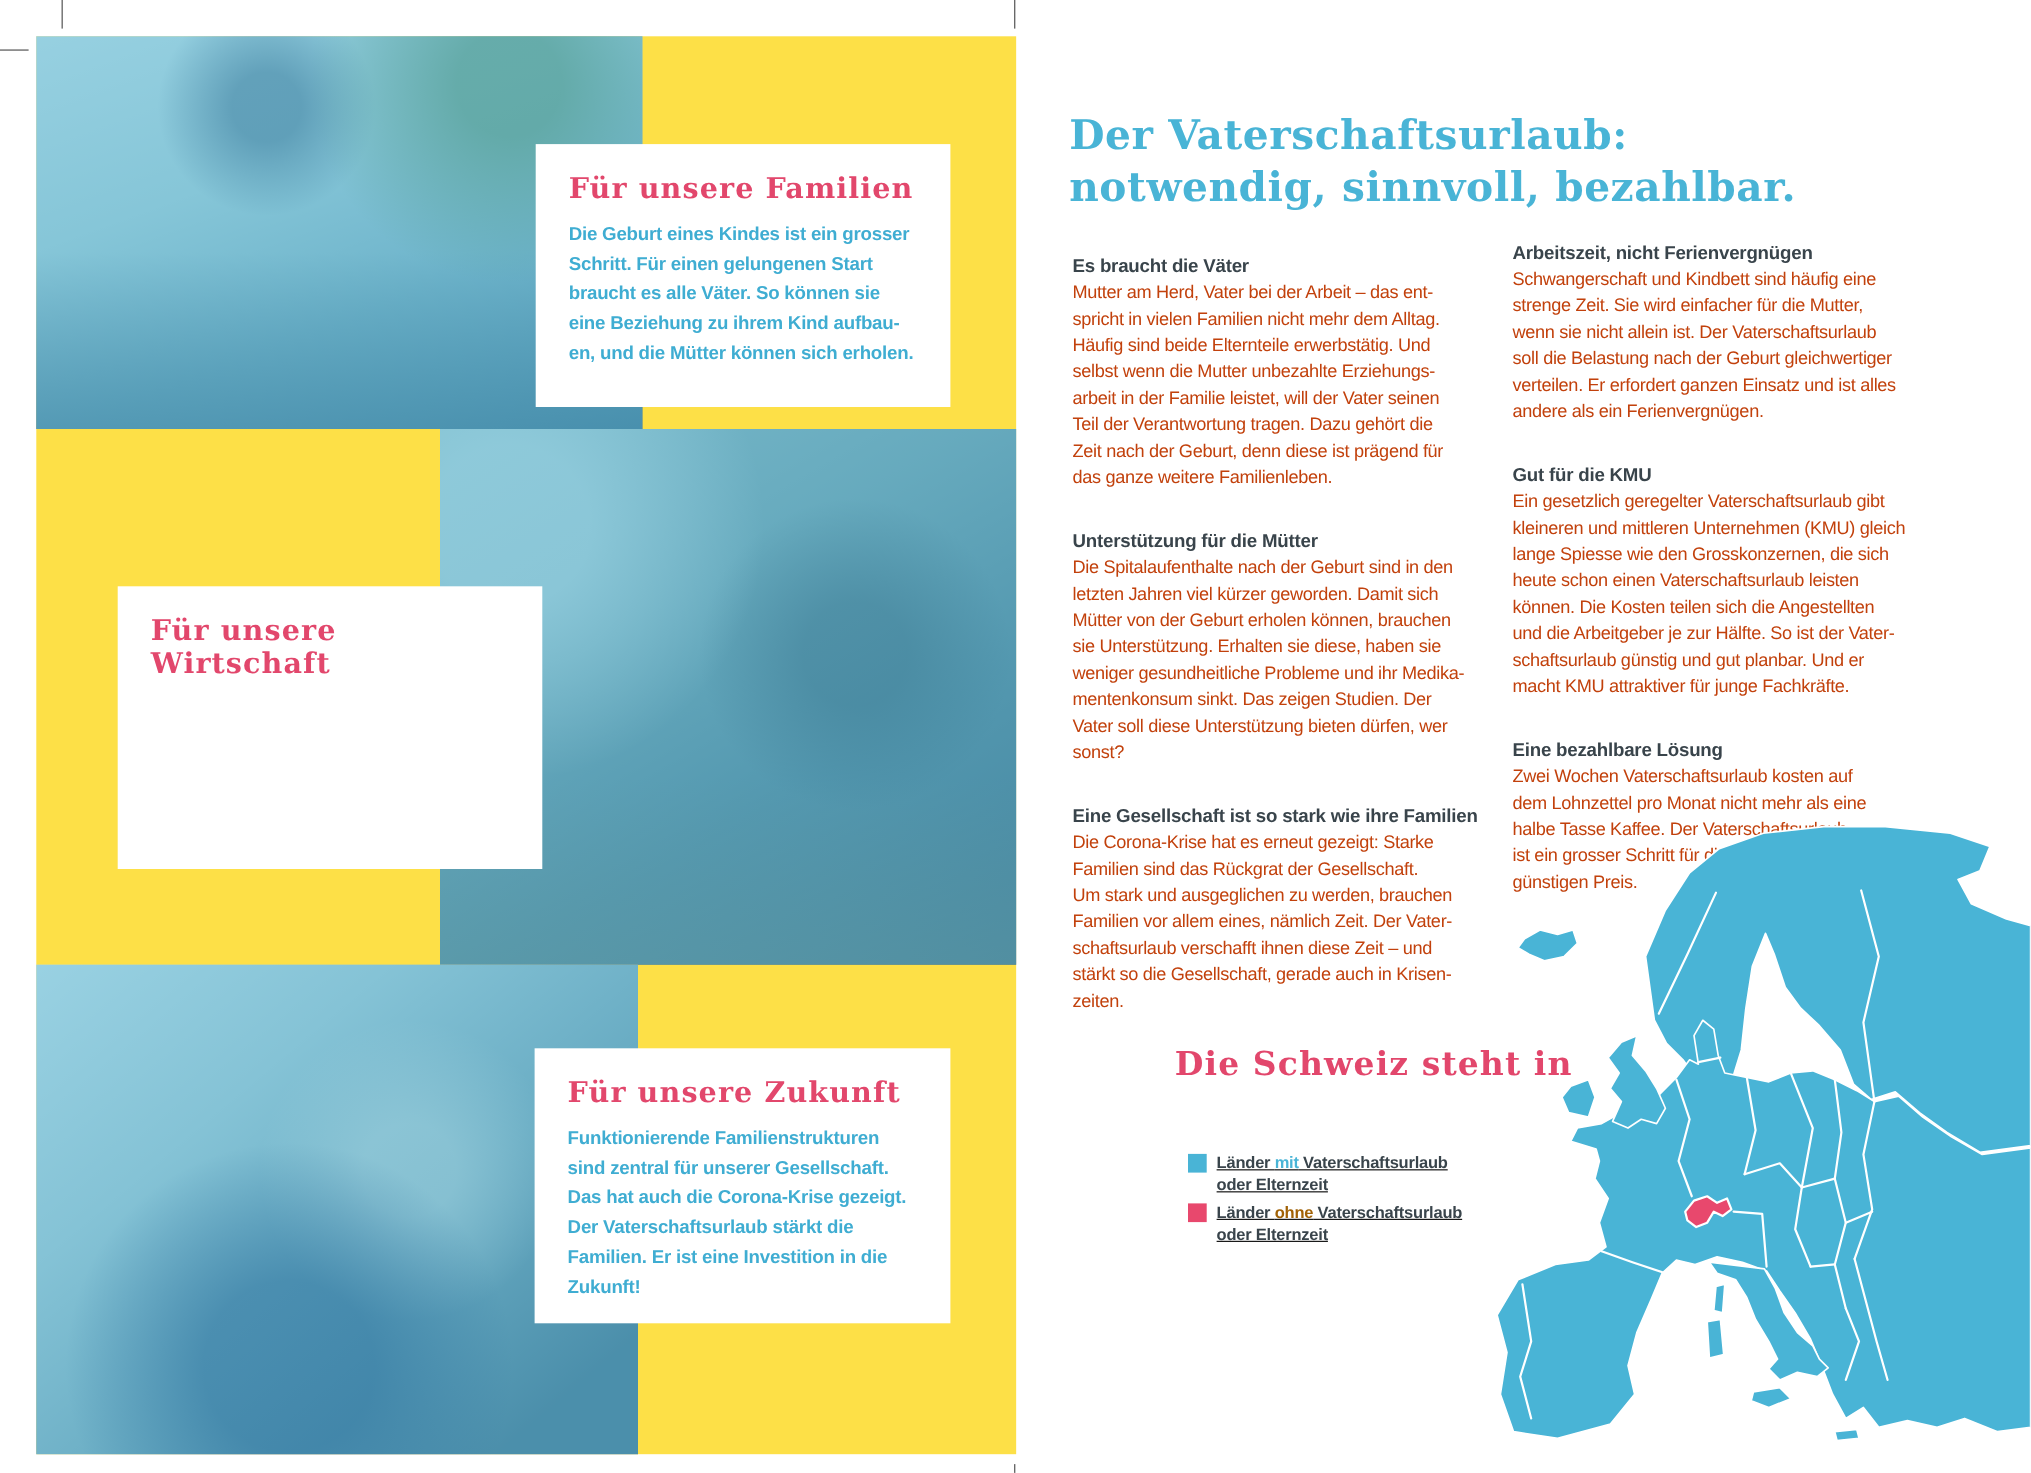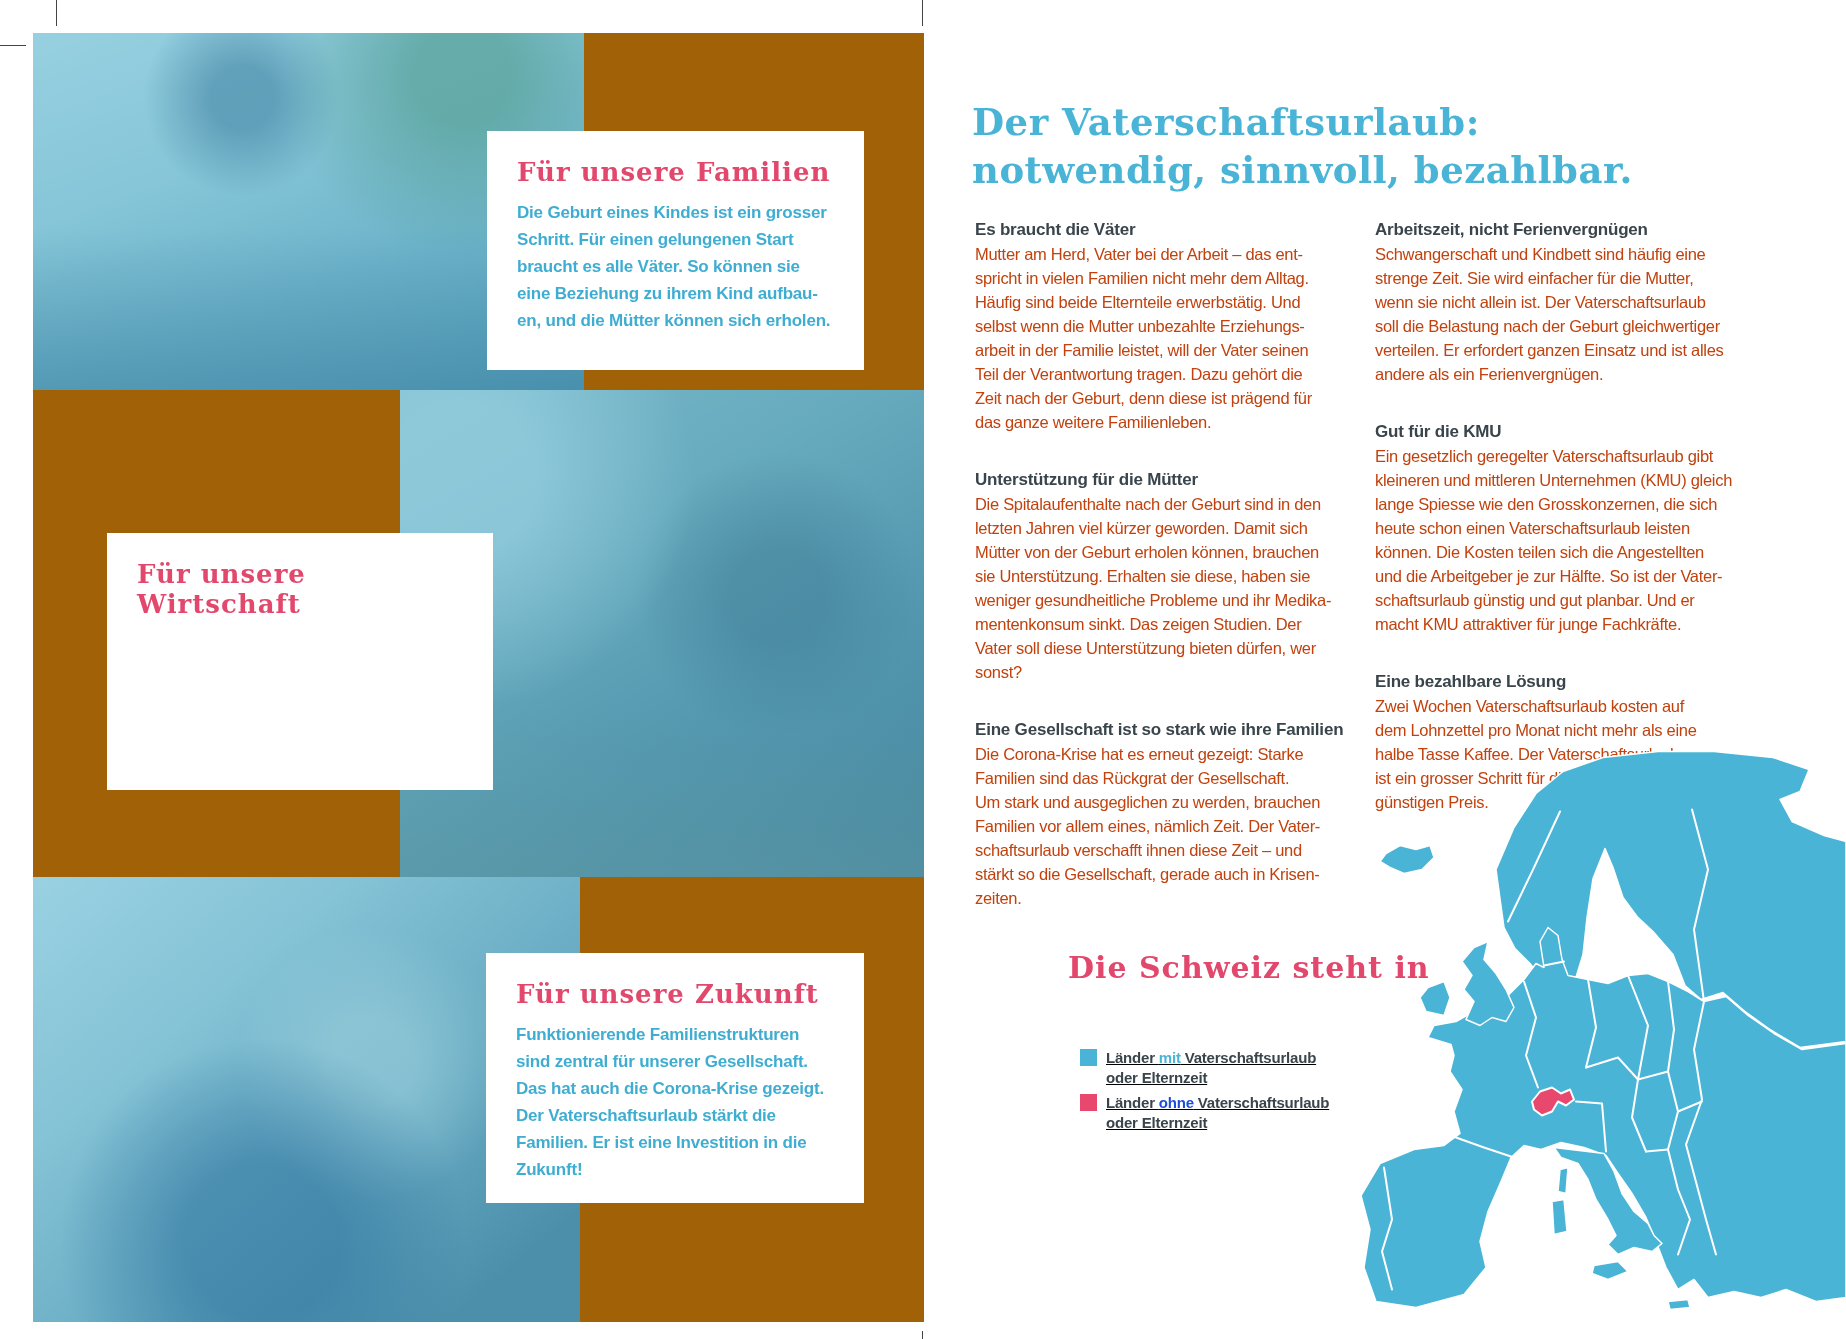--- a/index.html
+++ b/index.html
@@ -3,21 +3,21 @@
 <meta charset="utf-8">
 <style>
   html,body{margin:0;padding:0;background:#ffffff;}
   .sheet{position:relative;width:1846px;height:1339px;background:#ffffff;overflow:hidden;
          font-family:"Liberation Sans",sans-serif;}
   .crop{position:absolute;background:#444;}
   .crop.v{width:1px;}
   .crop.h{height:1px;}
 
   
-  .left-page{position:absolute;left:33px;top:33px;width:891px;height:1289px;background:#a16207;}
+  .left-page{position:absolute;left:33px;top:33px;width:891px;height:1289px;background:#fde047;}
   .photo{position:absolute;}
   .photo .overlay{position:absolute;inset:0;background:rgba(73,180,214,0.50);}
   .photo1{left:0;top:0;width:551px;height:357px;
     background:
       radial-gradient(circle at 78% 12%, rgba(106,146,96,.75) 0 9%, rgba(106,146,96,0) 34%),
       radial-gradient(circle at 38% 18%, rgba(52,74,104,.55) 0 7%, rgba(52,74,104,0) 22%),
       linear-gradient(to top, rgba(46,78,106,.50), rgba(46,78,106,0) 45%),
       linear-gradient(160deg,#e4edec 0%,#c2d8da 35%,#8fb2be 65%,#628ba2 100%);}
   .photo2{left:367px;top:357px;width:524px;height:487px;
     background:
@@ -38,21 +38,21 @@
   .box1{left:454px;top:98px;width:377px;height:239px;}
   .box2{left:74px;top:500px;width:386px;height:257px;}
   .box3{left:453px;top:920px;width:378px;height:250px;}
 
   
   .right-page{position:absolute;left:924px;top:0;width:922px;height:1339px;background:#fff;}
   .main-title{position:absolute;left:48px;top:98px;margin:0;font-family:"DejaVu Serif",serif;
               font-weight:bold;font-size:37px;line-height:48px;color:#49b4d6;letter-spacing:0.5px;}
   .main-title span{display:block;}
   .col{position:absolute;top:218px;width:396px;}
-  .col1{left:51px;}
+  .col1{left:51px;margin-top:12px;}
   .col2{left:451px;}
   .col h3{margin:0;font-size:17px;line-height:24px;color:#39444b;letter-spacing:-0.2px;}
   .col p{margin:0 0 34px 0;white-space:pre-line;font-size:16.5px;line-height:24px;
          letter-spacing:-0.3px;color:#c2410c;}
   .map-heading{position:absolute;left:144px;top:948px;font-family:"DejaVu Serif",serif;
                font-weight:bold;font-size:30px;line-height:39px;color:#e2476c;letter-spacing:1px;}
   .map-heading span{display:block;}
   .legend{position:absolute;left:156px;top:1048px;}
   .legend-item{display:flex;margin-bottom:5px;text-decoration:underline;}
   .swatch{width:17px;height:17px;margin:1px 9px 0 0;flex:0 0 17px;}
@@ -173,21 +173,21 @@
 
     <div class="legend">
       <div class="legend-item">
         <span class="swatch" style="background:#49b4d6"></span>
         <span class="ltext"><span>Länder </span><span class="kw" style="color:#49b4d6">mit</span><span> Vaterschaftsurlaub</span>
           <div>oder Elternzeit</div>
         </span>
       </div>
       <div class="legend-item">
         <span class="swatch" style="background:#e8486d"></span>
-        <span class="ltext"><span>Länder </span><span class="kw" style="color:#1d4ed8">ohne</span><span> Vaterschaftsurlaub</span>
+        <span class="ltext"><span>Länder </span><span class="kw" style="color:#a16207">ohne</span><span> Vaterschaftsurlaub</span>
           <div>oder Elternzeit</div>
         </span>
       </div>
     </div>
 
     <svg class="europe-map" viewBox="0 0 490 575" xmlns="http://www.w3.org/2000/svg">
 
       <path class="land" d="M30,104 L44,96 L60,100 L74,96 L78,108 L66,120 L48,124 L34,118 L24,112 Z"></path>
 
       <path class="land" d="M148,178 L140,120 L158,78 L180,44 L207,22 L247,8 L302,2 L358,2 L417,8 L453,20 L444,42 L424,50 L436,72 L468,86 L490,92

